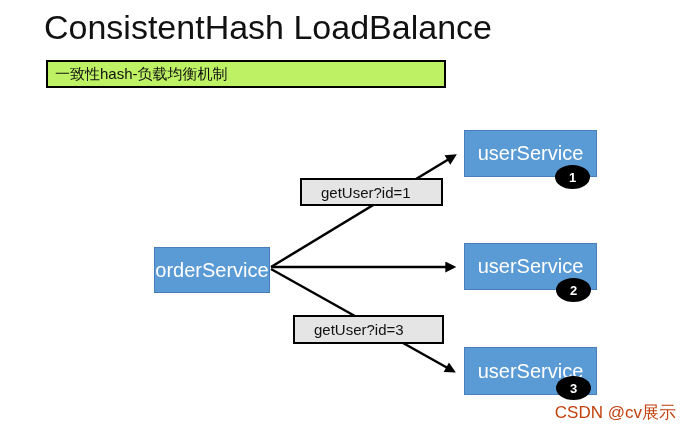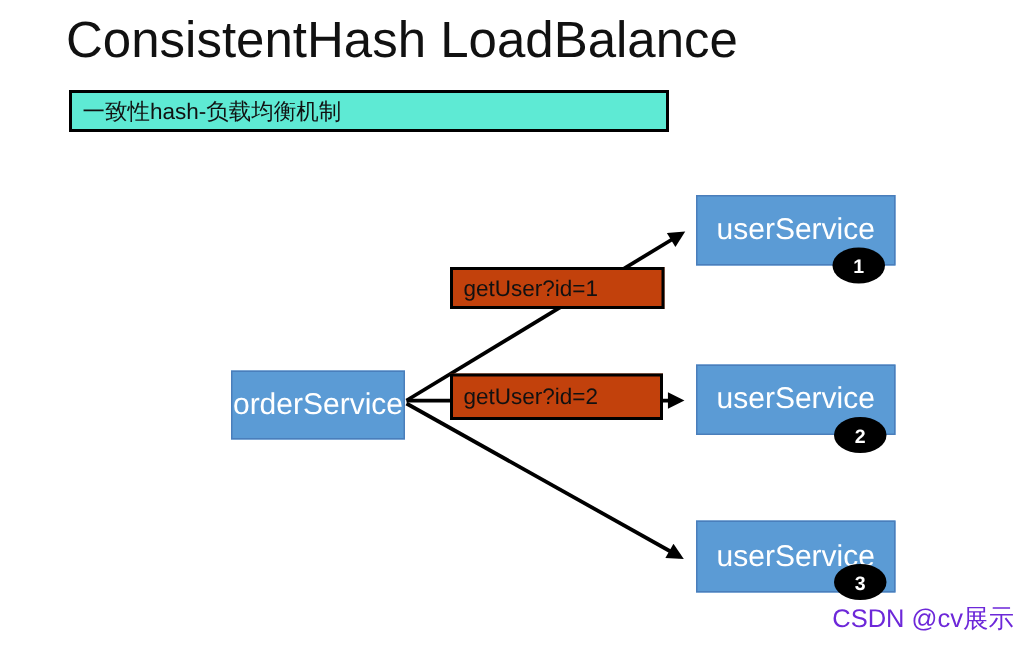--- a/index.html
+++ b/index.html
@@ -26,21 +26,21 @@
     white-space: nowrap;
   }
 
   .subtitle-box {
     position: absolute;
     left: 46px;
     top: 60px;
     width: 400px;
     height: 28px;
     border: 2px solid #000000;
-    background: #5eead4;
+    background: #bef264;
     display: flex;
     align-items: center;
     padding-left: 7px;
     z-index: 2;
   }
   .subtitle-box span { font-size: 15px; color: #111111; white-space: nowrap; }
 
   .arrows-layer {
     position: absolute;
     left: 0; top: 0;
@@ -62,25 +62,25 @@
     color: #ffffff;
     font-size: 20px;
   }
   .node-order { left: 154px; top: 247px; width: 116px; height: 46px; text-align: right; }
   .node-user1 { left: 464px; top: 130px; width: 133px; height: 47px; }
   .node-user2 { left: 464px; top: 243px; width: 133px; height: 47px; }
   .node-user3 { left: 464px; top: 347px; width: 133px; height: 48px; }
 
   .req-box {
     position: absolute;
-    background: #c2410c;
+    background: #e5e5e5;
     border: 2px solid #000000;
     display: flex;
     align-items: center;
-    padding-left: 7px;
+    padding-left: 19px;
     font-size: 15px;
     color: #111111;
     z-index: 2;
     white-space: nowrap;
   }
   .req-1 { left: 300px; top: 178px; width: 143px; height: 28px; }
   .req-2 { left: 300px; top: 249px; width: 142px; height: 31px; }
   .req-3 { left: 293px; top: 315px; width: 151px; height: 29px; }
 
   .badge {
@@ -99,21 +99,21 @@
   }
   .badge-1 { left: 555px; top: 165px; }
   .badge-2 { left: 556px; top: 278px; }
   .badge-3 { left: 556px; top: 376px; }
 
   .watermark {
     position: absolute;
     right: 7px;
     top: 401px;
     font-size: 17px;
-    color: #6d28d9;
+    color: #c2410c;
     z-index: 4;
     white-space: nowrap;
   }
 </style>
 </head>
 <body>
 
 <div class="canvas">
 
   <h1 class="page-title">ConsistentHash LoadBalance</h1>
@@ -133,22 +133,22 @@
     <line x1="271" y1="269" x2="453" y2="371" stroke="#000000" stroke-width="2.5" marker-end="url(#ah)"></line>
   </svg>
 
   <div class="node blue node-order">
     <span>orderService</span>
   </div>
 
   <div class="req-box req-1">
     <span>getUser?id=1</span>
   </div>
-  <div class="req-box req-2">
-    <span>getUser?id=2</span>
+  <div class="req-box req-3">
+    <span>getUser?id=3</span>
   </div>
 
   <div class="node blue node-user1">
     <span>userService</span>
   </div>
   <div class="badge badge-1">
     <span>1</span>
   </div>
 
   <div class="node blue node-user2">

